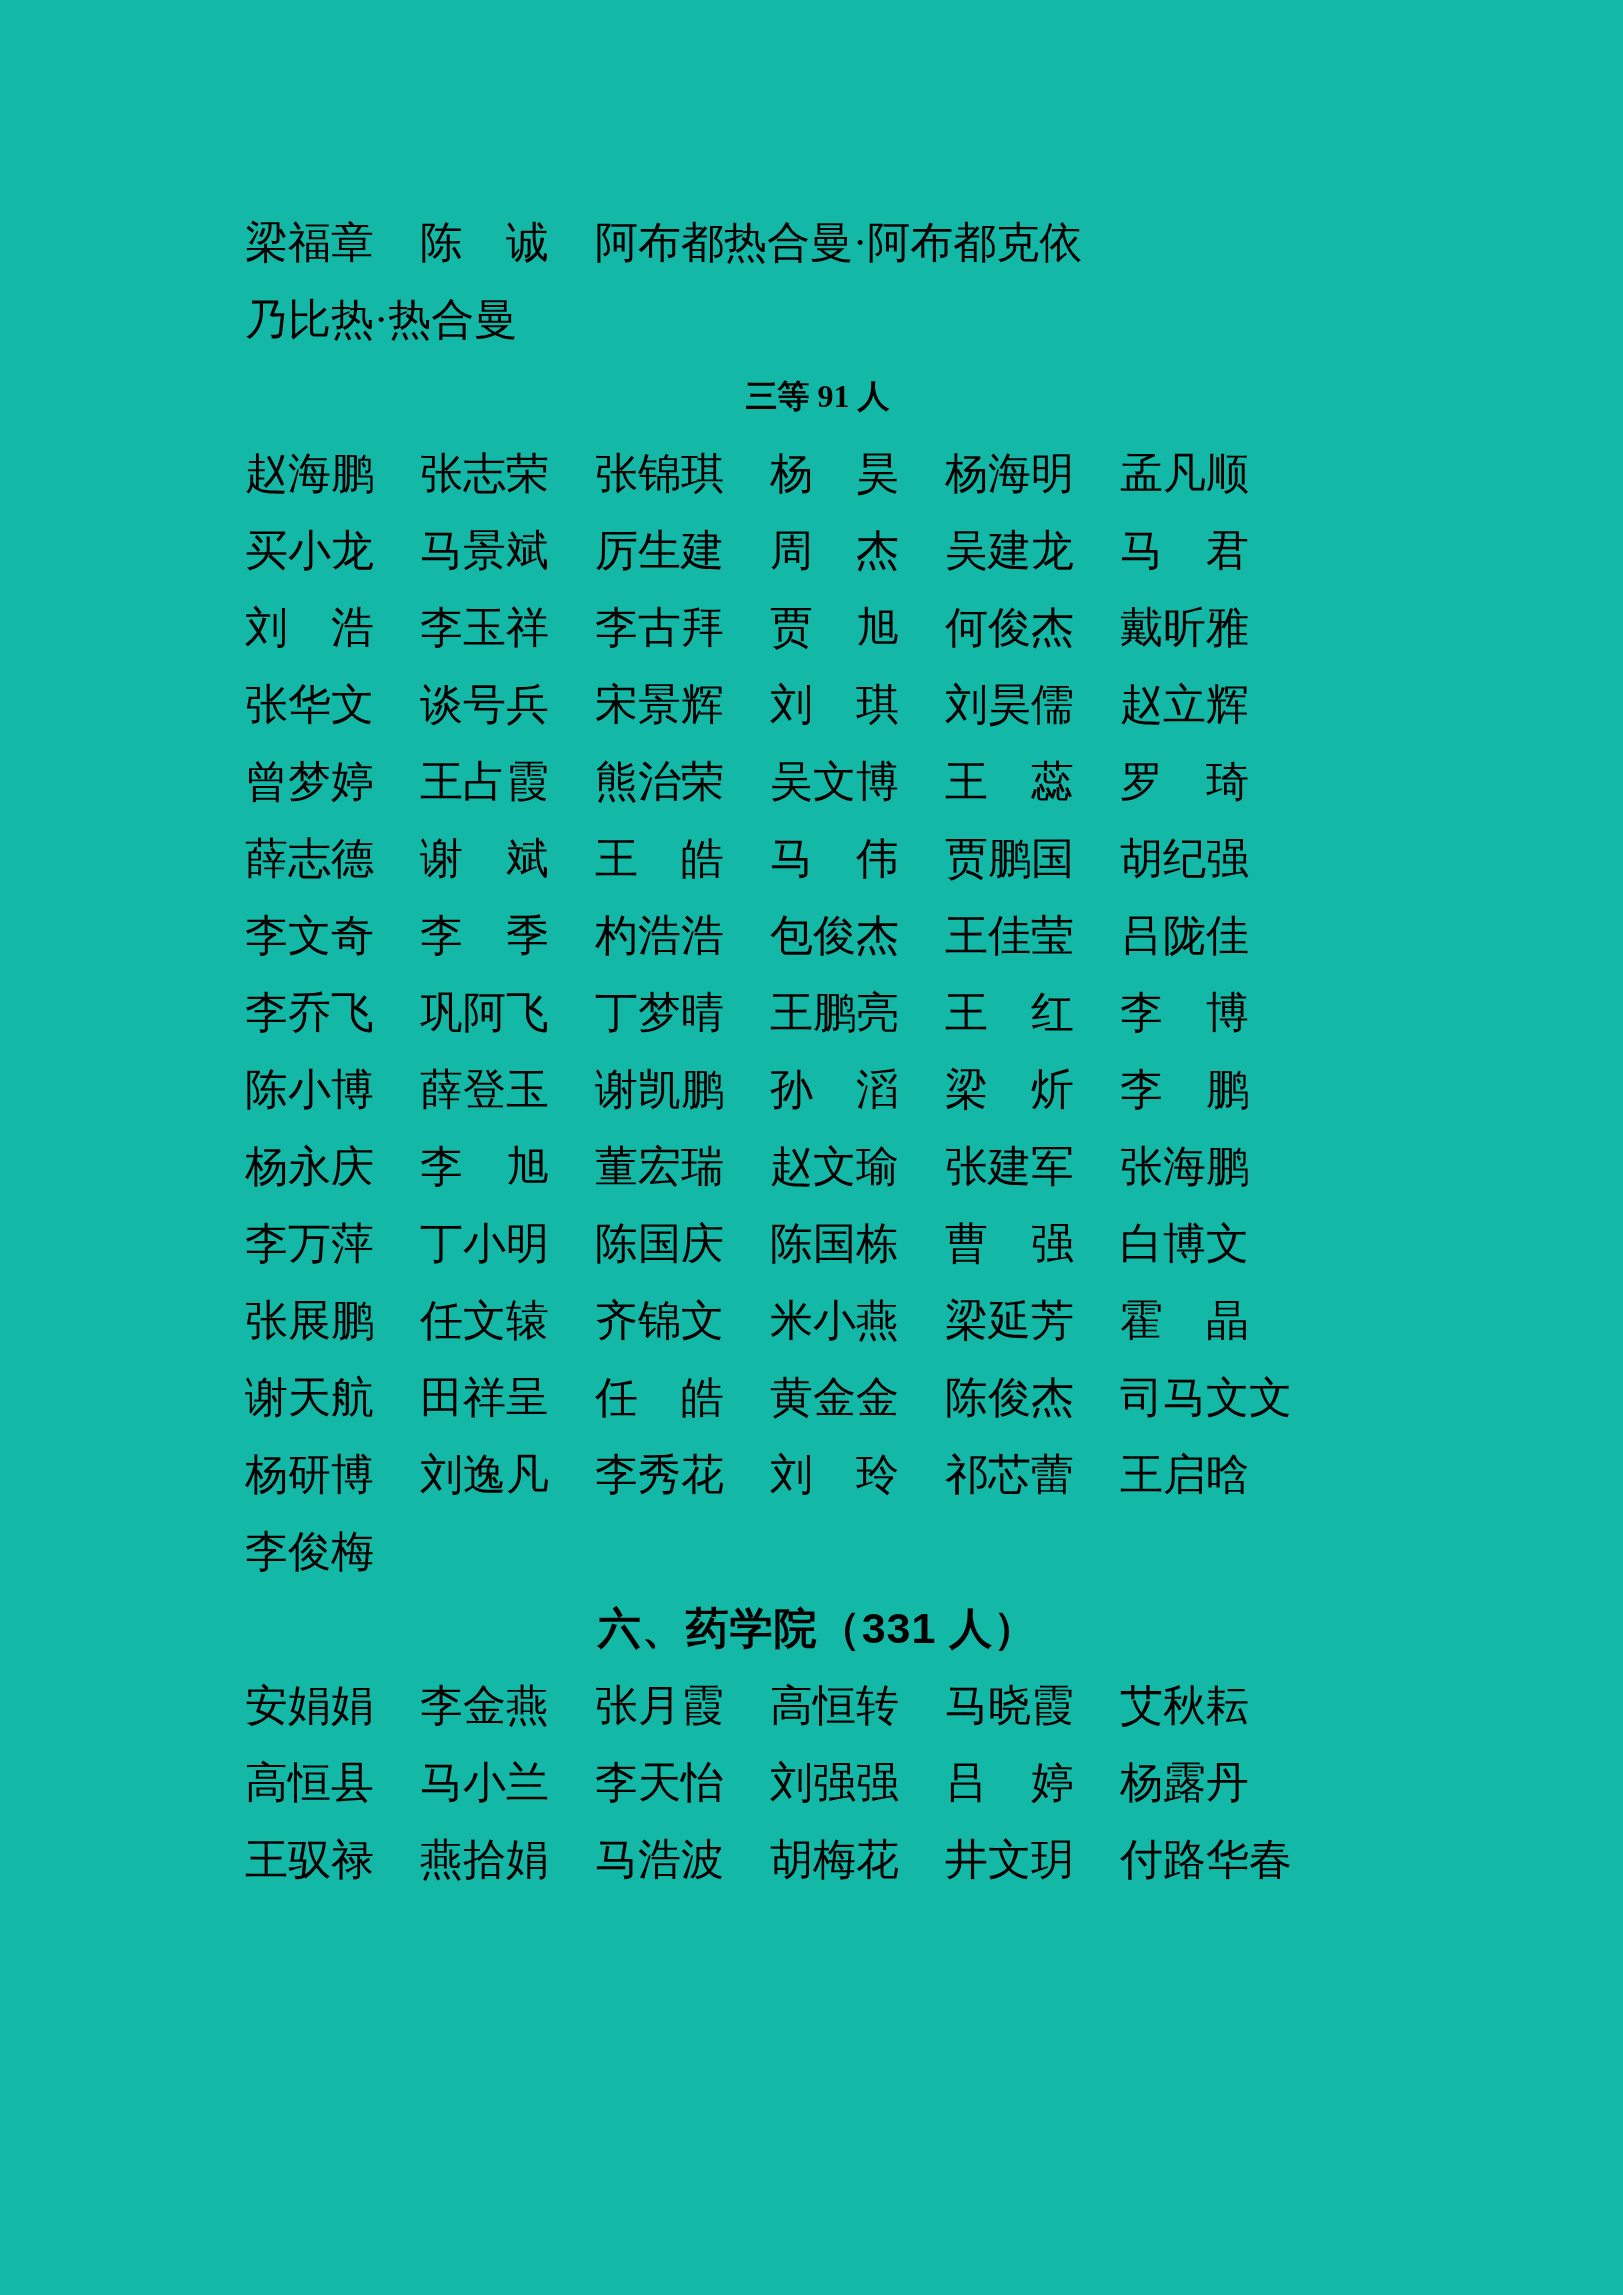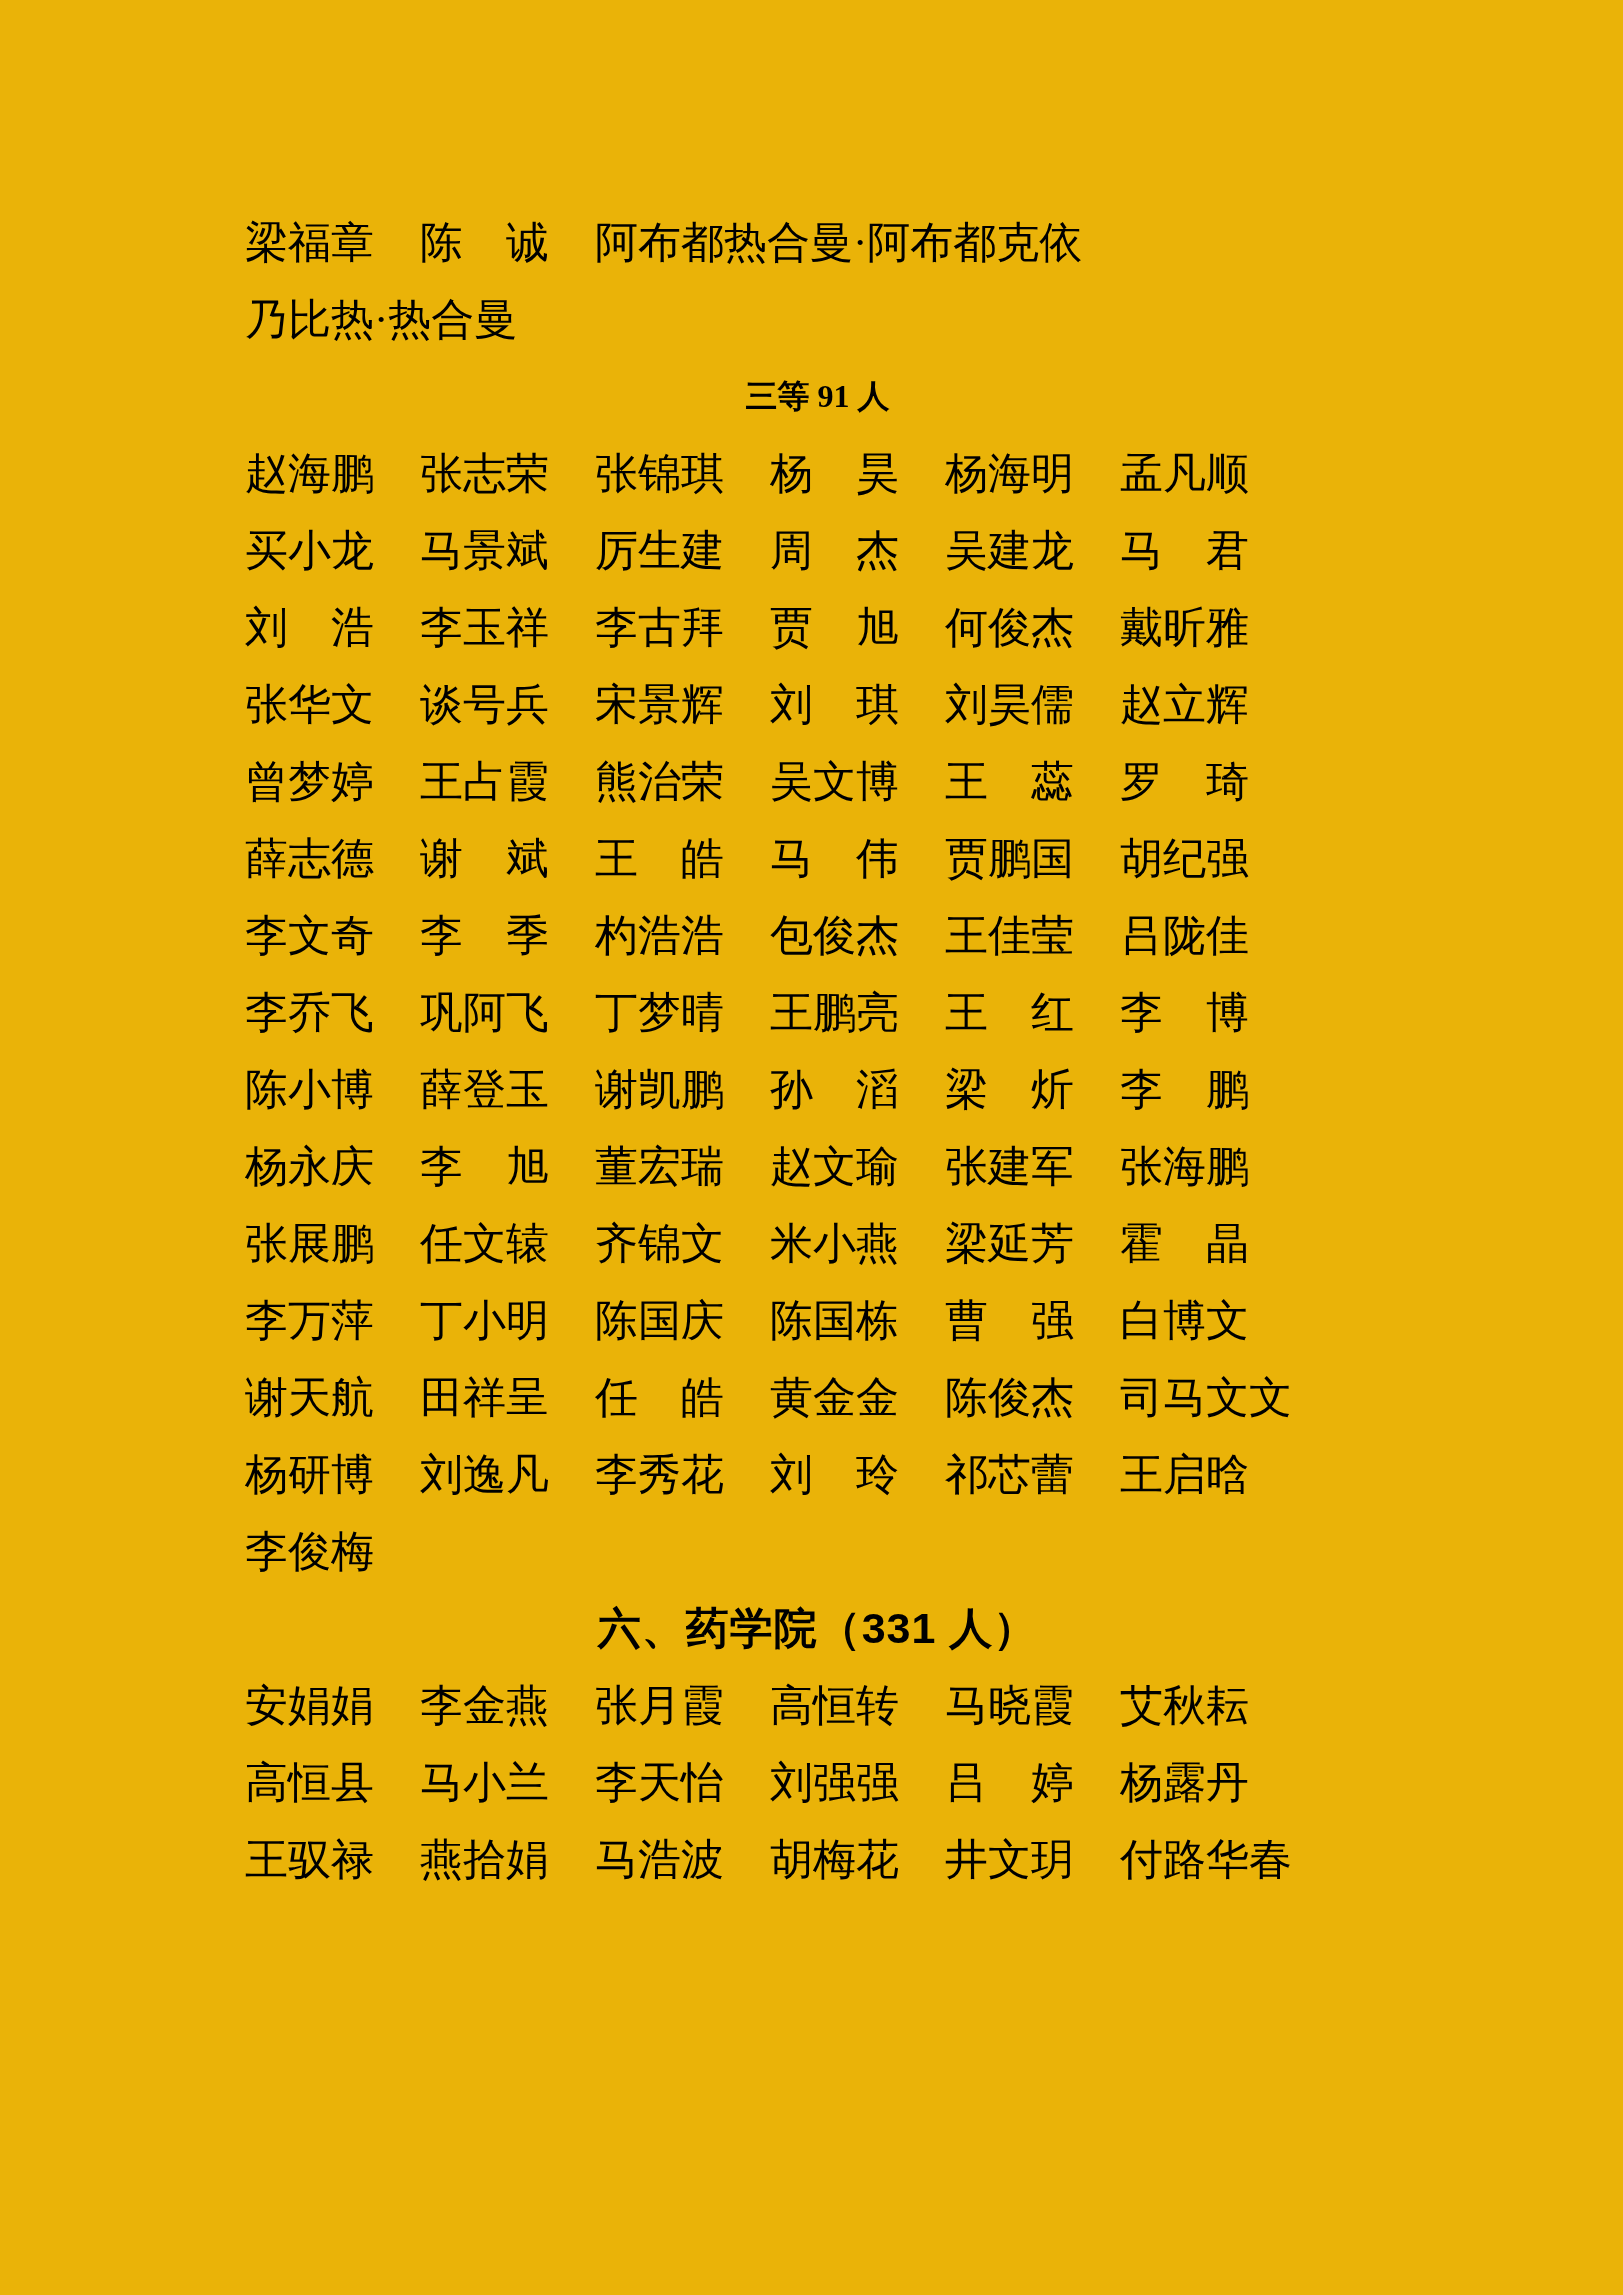--- a/index.html
+++ b/index.html
@@ -7,21 +7,21 @@
     margin: 0;
     padding: 0;
     background: #ffffff;
     color: #000000;
     font-family: "Liberation Serif", "DejaVu Serif", serif;
   }
   #page {
     position: relative;
     width: 1623px;
     height: 2295px;
-    background: #eab308;
+    background: #14b8a6;
     overflow: hidden;
   }
   #content {
     position: absolute;
     left: 245px;
     top: 204px;
     width: 1145px;
   }
   .name-row {
     height: 77px;
@@ -148,36 +148,36 @@
         </div>
         <div class="name-row">
           <span class="nm">杨永庆</span>
           <span class="nm">李　旭</span>
           <span class="nm">董宏瑞</span>
           <span class="nm">赵文瑜</span>
           <span class="nm">张建军</span>
           <span class="nm">张海鹏</span>
         </div>
         <div class="name-row">
+          <span class="nm">李万萍</span>
+          <span class="nm">丁小明</span>
+          <span class="nm">陈国庆</span>
+          <span class="nm">陈国栋</span>
+          <span class="nm">曹　强</span>
+          <span class="nm">白博文</span>
+        </div>
+        <div class="name-row">
           <span class="nm">张展鹏</span>
           <span class="nm">任文辕</span>
           <span class="nm">齐锦文</span>
           <span class="nm">米小燕</span>
           <span class="nm">梁延芳</span>
           <span class="nm">霍　晶</span>
         </div>
         <div class="name-row">
-          <span class="nm">李万萍</span>
-          <span class="nm">丁小明</span>
-          <span class="nm">陈国庆</span>
-          <span class="nm">陈国栋</span>
-          <span class="nm">曹　强</span>
-          <span class="nm">白博文</span>
-        </div>
-        <div class="name-row">
           <span class="nm">谢天航</span>
           <span class="nm">田祥呈</span>
           <span class="nm">任　皓</span>
           <span class="nm">黄金金</span>
           <span class="nm">陈俊杰</span>
           <span class="nm">司马文文</span>
         </div>
         <div class="name-row">
           <span class="nm">杨研博</span>
           <span class="nm">刘逸凡</span>

